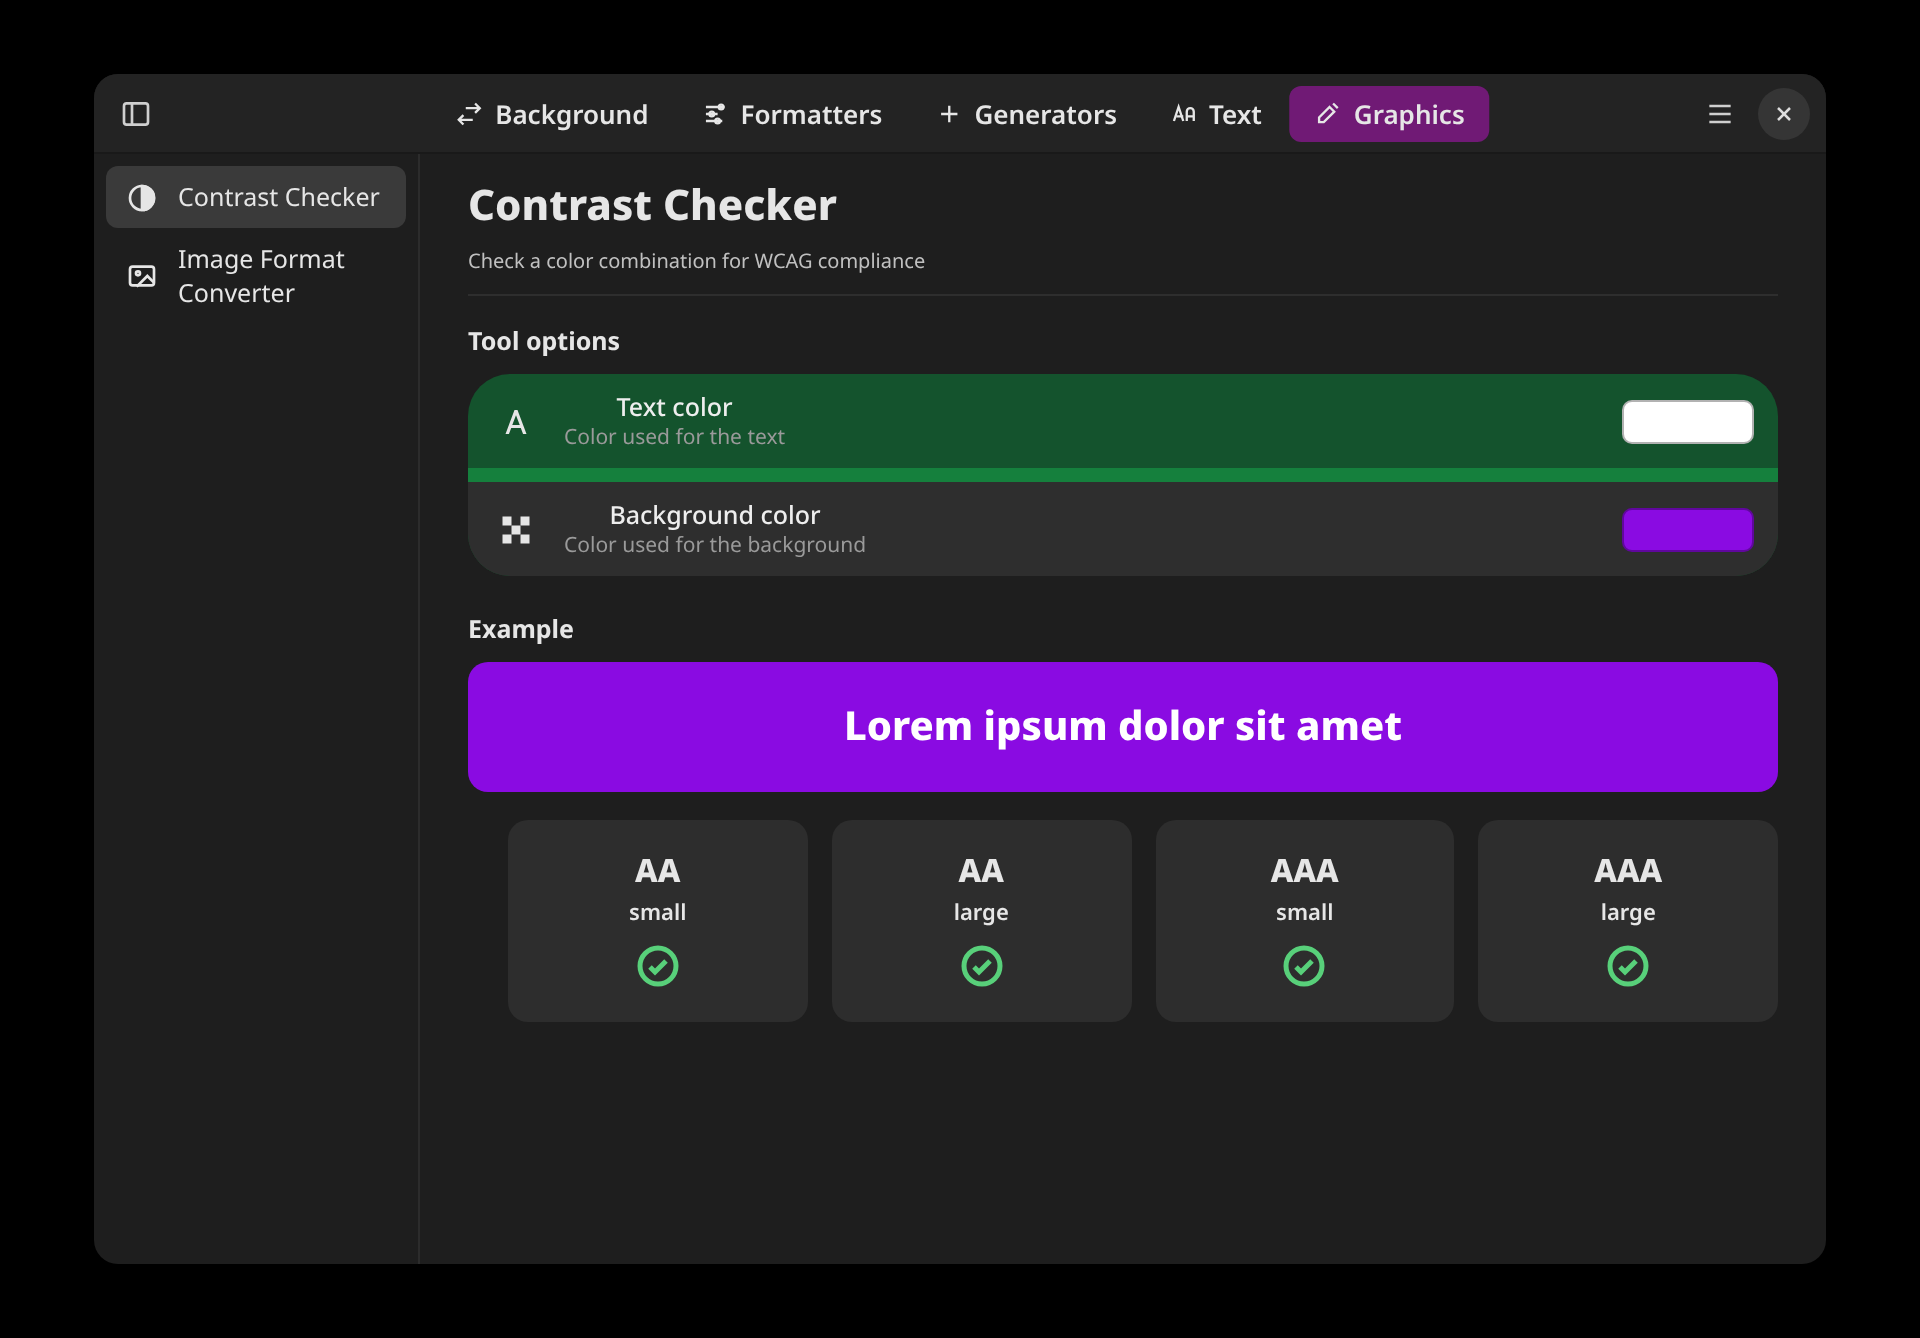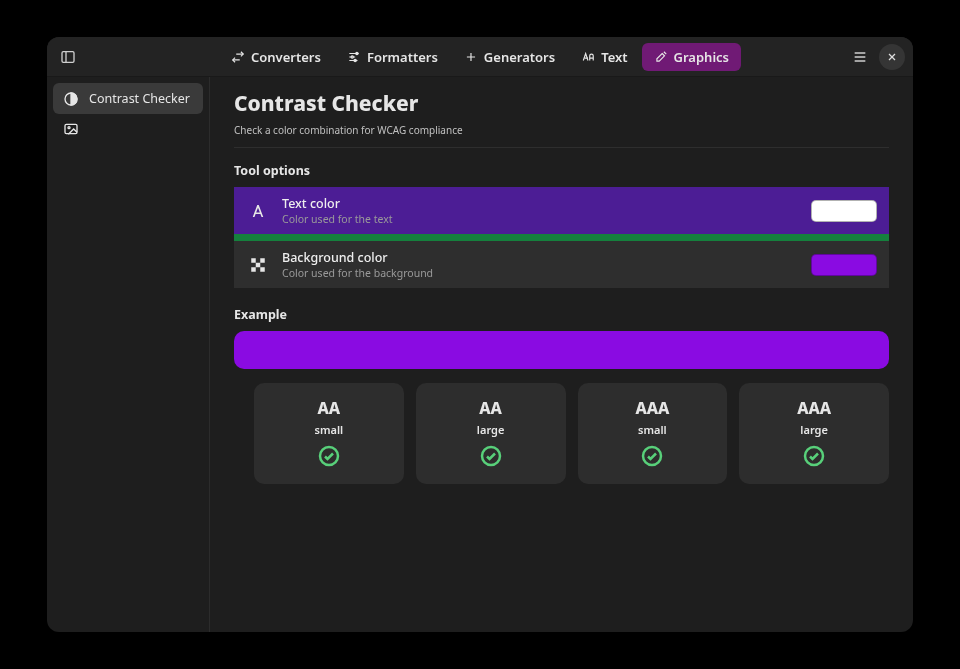--- a/index.html
+++ b/index.html
@@ -54,21 +54,21 @@
   .side-item .sicon { width:16px; height:16px; display:inline-flex; align-items:center; justify-content:center; }
 
   .main { flex:1; padding:12px 24px 24px 24px; overflow:auto; }
   .page-title { font-size:21px; font-weight:800; }
   .page-sub { font-size:10px; color:#c0c0c0; margin-top:6px; }
   .hr { border-top:1px solid #2e2e2e; margin:10px 0 14px 0; }
 
   .section-h { font-size:12.5px; font-weight:700; margin:6px 0 8px 0; }
 
   .option-card {
-    background:#4c1d95; border-radius:0; overflow:hidden;
+    background:#14532d; border-radius:21px; overflow:hidden;text-align:center;
   }
   .opt-row {
     display:flex; align-items:center; gap:12px;
     padding:8px 12px;
   }
   .opt-row + .opt-row { border-top:7px solid #15803d; background:#2e2e2e; }
   .opt-icon { width:24px; height:24px; display:flex; align-items:center; justify-content:center; color:#e6e6e6; }
   .opt-text { display:flex; flex-direction:column; }
   .opt-title { font-size:12.5px; font-weight:500; color:#eee; }
   .opt-sub { font-size:10.5px; color:#9a9a9a; }
@@ -115,21 +115,21 @@
     <div class="tabs">
       <div class="tab">
         <span class="ticon">
           <svg width="14" height="14" viewBox="0 0 24 24" fill="none" stroke="currentColor" stroke-width="2">
               <path d="M17 3l4 4-4 4"></path>
               <path d="M21 7H9"></path>
               <path d="M7 21l-4-4 4-4"></path>
               <path d="M3 17h12"></path>
             </svg>
         </span>
-        <span>Converters</span>
+        <span>Background</span>
       </div>
       <div class="tab">
         <span class="ticon">
           <svg width="14" height="14" viewBox="0 0 24 24" fill="none" stroke="currentColor" stroke-width="2">
               <line x1="4" y1="6" x2="20" y2="6"></line>
               <line x1="4" y1="12" x2="14" y2="12"></line>
               <line x1="4" y1="18" x2="18" y2="18"></line>
               <circle cx="17" cy="6" r="2"></circle>
               <circle cx="9" cy="12" r="2"></circle>
               <circle cx="14" cy="18" r="2"></circle>
@@ -198,20 +198,21 @@
         <span>Contrast Checker</span>
       </div>
       <div class="side-item">
         <span class="sicon">
           <svg width="16" height="16" viewBox="0 0 24 24" fill="none" stroke="currentColor" stroke-width="2">
               <rect x="3" y="5" width="18" height="14" rx="2"></rect>
               <circle cx="9" cy="10" r="1.5"></circle>
               <path d="M21 17l-5-5-8 8"></path>
             </svg>
         </span>
+        <span>Image Format Converter</span>
       </div>
     </div>
 
     <div class="main">
       <div class="page-title">Contrast Checker</div>
       <div class="page-sub">Check a color combination for WCAG compliance</div>
       <div class="hr"></div>
 
       <div class="section-h">Tool options</div>
 
@@ -242,20 +243,21 @@
             <div class="opt-title">Background color</div>
             <div class="opt-sub">Color used for the background</div>
           </div>
           <div class="swatch" style="background:#8a0be2"></div>
         </div>
       </div>
 
       <div class="section-h" style="margin-top:18px;">Example</div>
 
       <div class="example-box" style="background: rgb(138, 11, 226); color: rgb(255, 255, 255);">
+        <div class="example-title">Lorem ipsum dolor sit amet</div>
       </div>
 
       <div class="grid4">
         <div class="res-card">
           <div class="res-level">AA</div>
           <div class="res-size">small</div>
           <div class="res-icon">
             <svg width="24" height="24" viewBox="0 0 24 24" fill="none" stroke="currentColor" stroke-width="2.5">
                 <circle cx="12" cy="12" r="9"></circle>
                 <path d="M8 12.5l2.5 2.5L16 9.5"></path>

